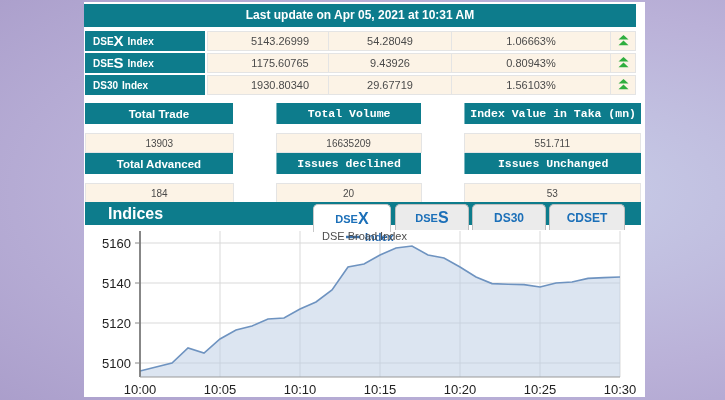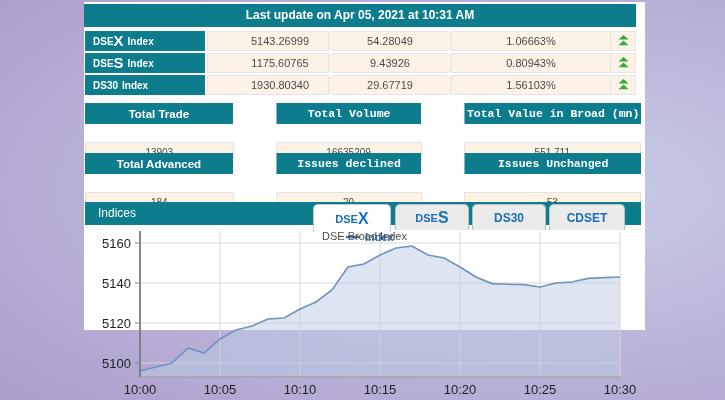--- a/index.html
+++ b/index.html
@@ -1,56 +1,56 @@
 <!DOCTYPE html>
 <html><head>
 <meta charset="utf-8">
 <style>
   html,body{margin:0;padding:0;}
   body{width:725px;height:400px;overflow:hidden;font-family:"Liberation Sans",sans-serif;}
   .page{position:relative;width:725px;height:400px;
         background:radial-gradient(ellipse 120% 95% at 72% 48%, #c9cfe9 0%, #bab1d8 48%, #a294c4 100%);}
-  .panel{position:absolute;left:84px;top:2px;width:561px;height:328px;background:#ffffff;}
+  .panel{position:absolute;left:84px;top:2px;width:561px;height:395px;background:#ffffff;}
 
   
   .update-bar{position:absolute;top:2px;left:0;width:552px;height:23px;line-height:23px;
               background:#0d7c8c;color:#fff;font-size:12px;font-weight:bold;text-align:center;}
 
   
   .idx-rows{position:absolute;top:29px;left:1px;width:556px;}
   .idx-row{display:flex;height:20px;margin-bottom:2px;}
   .idx-label{width:120px;background:#0d7c8c;color:#fff;margin-right:2px;
              display:flex;align-items:center;padding-left:8px;box-sizing:border-box;}
   .idx-label .sm{font-size:10px;font-weight:bold;}
   .idx-label .bg{font-size:15px;font-weight:bold;line-height:10px;}
   .idx-label .sfx{margin-left:4px;}
   .idx-cell{background:#fcf3e6;border:1px solid #e4e4e4;box-sizing:border-box;
             display:flex;align-items:center;justify-content:center;
             font-size:11px;color:#4a4a4a;}
   .c1{width:122px;padding-left:24px;}
-  .c2{width:124px;margin-left:-1px;border-radius:6px;}
+  .c2{width:124px;margin-left:-1px;}
   .c3{width:160px;margin-left:-1px;}
   .c-arrow{width:26px;margin-left:-1px;}
 
   
   .stat-table{position:absolute;left:1px;width:556px;}
   .t1{top:101px;} .t2{top:151px;}
-  .stat-row{display:flex;height:21px;margin-bottom:18px;gap:43px;}
+  .stat-row{display:flex;height:21px;margin-bottom:9px;gap:43px;}
   .stat-row.vals{height:20px;}
   .stat-cell{box-sizing:border-box;display:flex;align-items:center;justify-content:center;}
   .stat-row.hdr .stat-cell{background:#0d7c8c;color:#fff;font-size:11.5px;font-weight:bold;}
   .stat-row.hdr .stat-cell + .stat-cell{border-left:1px solid rgba(255,255,255,0.45);font-family:Liberation Mono, monospace;}
   .stat-row.vals .stat-cell{background:#fcf3e6;border:1px solid #e4e4e4;font-size:10px;color:#4a4a4a;}
   .stat-row.vals .stat-cell + .stat-cell{margin-left:-1px;}
   .sc1{width:175px;} .sc2{width:172px;} .sc3{width:209px;}
 
   
   .indices-bar{position:absolute;top:200px;left:1px;width:556px;height:23px;background:#0d7c8c;z-index:1;}
-  .indices-bar span{display:inline-block;padding-left:13px;line-height:23px;color:#fff;
-                    font-size:12px;font-weight:normal;}
+  .indices-bar span{display:inline-block;padding-left:23px;line-height:23px;color:#fff;
+                    font-size:16px;font-weight:bold;}
   .tab{position:absolute;top:202px;height:26px;background:#ebebeb;border:1px solid #bfbfbf;border-bottom:none;
        border-radius:5px 5px 0 0;color:#1b6fb8;z-index:3;box-sizing:border-box;
        display:flex;align-items:center;justify-content:center;cursor:pointer;}
   .tab .sm{font-size:11px;font-weight:bold;}
   .tab .bg{font-size:16px;font-weight:bold;}
   .tab .plain{font-size:12px;font-weight:bold;}
   .tab.active{background:#ffffff;height:28px;z-index:4;border-color:#c8c8c8;}
   .tab0{left:229px;width:78px;} .tab1{left:311px;width:74px;}
   .tab2{left:388px;width:74px;} .tab3{left:465px;width:76px;justify-content:center;}
 
@@ -118,21 +118,21 @@
               <polygon points="5.5,5.6 10.5,10.2 0.5,10.2" fill="#2fae3e"></polygon>
             </svg>
         </div>
       </div>
     </div>
 
     <div class="stat-table t1">
       <div class="stat-row hdr">
         <div class="stat-cell sc1">Total Trade</div>
         <div class="stat-cell sc2">Total Volume</div>
-        <div class="stat-cell sc3">Total Value in Broad (mn)</div>
+        <div class="stat-cell sc3">Index Value in Taka (mn)</div>
       </div>
       <div class="stat-row vals">
         <div class="stat-cell sc1">13903</div>
         <div class="stat-cell sc2">16635209</div>
         <div class="stat-cell sc3">551.711</div>
       </div>
     </div>
 
     <div class="stat-table t2">
       <div class="stat-row hdr">

